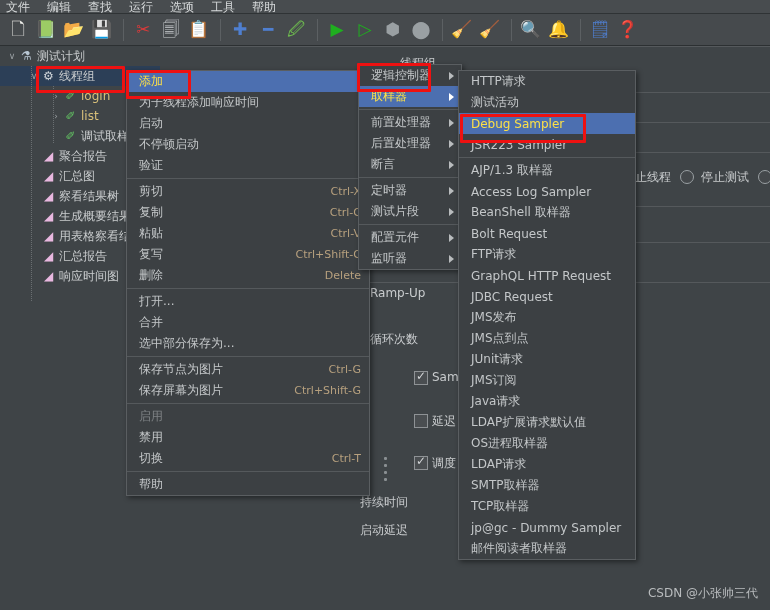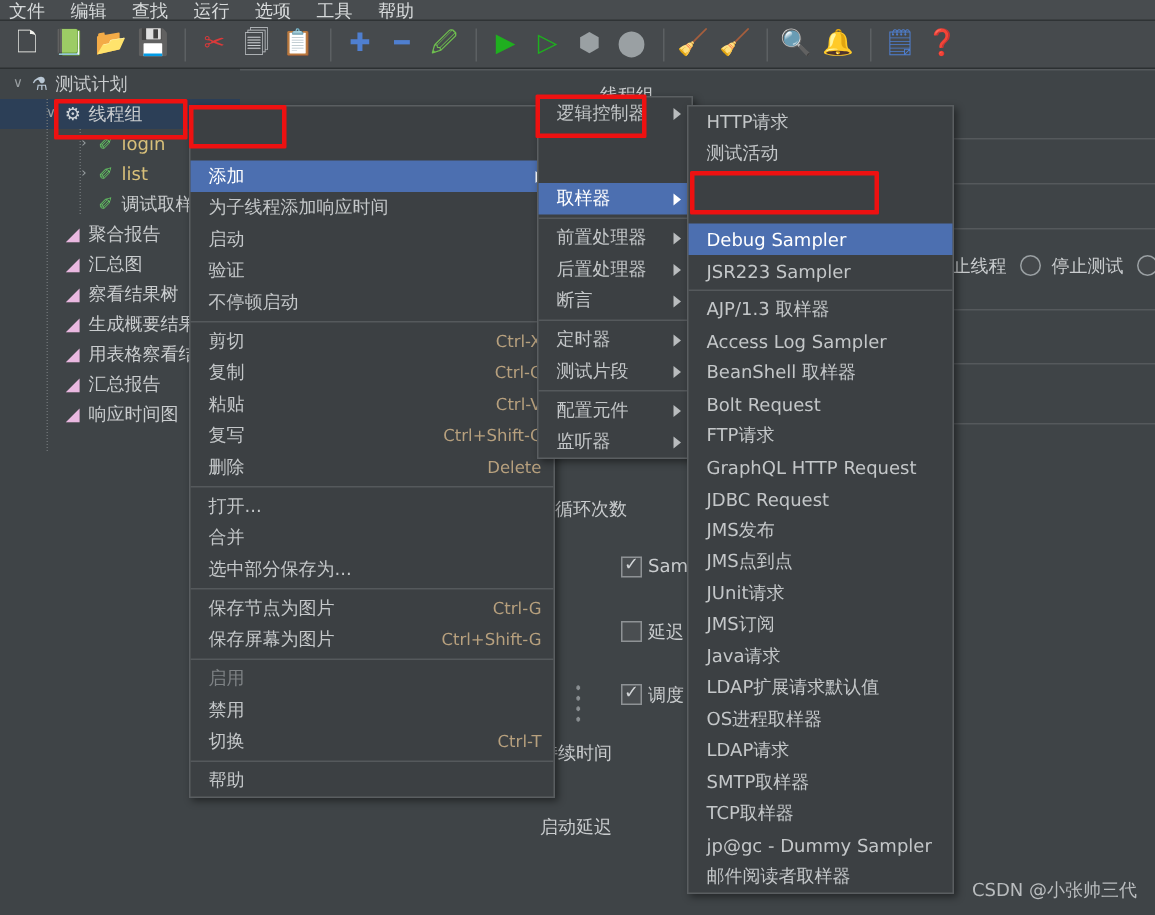--- a/index.html
+++ b/index.html
@@ -63,21 +63,21 @@
   .flabel{position:absolute;font-size:12px;color:#c9ccce;white-space:nowrap;}
   .dragdots{position:absolute;left:383px;top:455px;width:5px;height:28px;
     background-image:radial-gradient(#8a8f92 1.2px,transparent 1.3px);
     background-size:5px 7px;}
 
   
   .menu{position:absolute;background:#3c4043;border:1px solid #5a5e61;
         box-shadow:2px 2px 5px rgba(0,0,0,.45);z-index:30;box-sizing:border-box;}
   .mrow{height:21px;display:flex;align-items:center;padding:0 8px 0 12px;
         white-space:nowrap;font-size:12px;color:#c4c7c9;position:relative;}
-  .mrow.hl{background:#4c6fb0;color:#ffffff;margin-top:36px;}
+  .mrow.hl{background:#4c6fb0;color:#fde047;}
   .mrow.dis{color:#7e8285;}
   .mrow .lbl{flex:1 1 auto;}
   .mrow .acc{flex:0 0 auto;color:#b7a07e;font-size:11px;padding-left:22px;}
   .arrow{position:absolute;right:7px;top:50%;transform:translateY(-50%);
          width:0;height:0;border-left:5px solid #b9bcbe;
          border-top:4px solid transparent;border-bottom:4px solid transparent;}
   .mrow.hl .arrow{border-left-color:#fff;}
   .msep{height:1px;background:#55595c;margin:2px 0;}
 
   #menu1{left:126px;top:70px;width:244px;}
@@ -196,21 +196,21 @@
     <div class="cbx on" style="left:254px;top:325px;"></div>
     <div class="ttl" style="left:272px;top:324px;">Sam</div>
 
     <div class="cbx" style="left:254px;top:368px;"></div>
     <div class="ttl" style="left:272px;top:367px;">延迟</div>
 
     <div class="cbx on" style="left:254px;top:410px;"></div>
     <div class="ttl" style="left:272px;top:409px;">调度</div>
 
     <div class="flabel" style="left:200px;top:448px;width:70px;">持续时间</div>
-    <div class="flabel" style="left:200px;top:497px;width:70px;font-family:Liberation Serif, serif;">启动延迟</div>
+    <div class="flabel" style="left:200px;top:476px;width:70px;font-family:Liberation Serif, serif;">启动延迟</div>
   </div>
 
   <div class="dragdots"></div>
 
   <div class="leftstrip">
     <div class="sb"></div>
     <div class="d1"></div>
     <div class="d2"></div>
     <div class="d3"></div>
     <div class="d4"></div>
@@ -285,24 +285,24 @@
         <span class="lbl">添加</span>
         <span class="arrow"></span>
       </div>
       <div class="mrow">
         <span class="lbl">为子线程添加响应时间</span>
       </div>
       <div class="mrow">
         <span class="lbl">启动</span>
       </div>
       <div class="mrow">
+        <span class="lbl">不停顿启动</span>
+      </div>
+      <div class="mrow">
         <span class="lbl">验证</span>
-      </div>
-      <div class="mrow">
-        <span class="lbl">不停顿启动</span>
       </div>
       <div class="msep"></div>
       <div class="mrow">
         <span class="lbl">剪切</span>
         <span class="acc">Ctrl-X</span>
       </div>
       <div class="mrow">
         <span class="lbl">复制</span>
         <span class="acc">Ctrl-C</span>
       </div>

